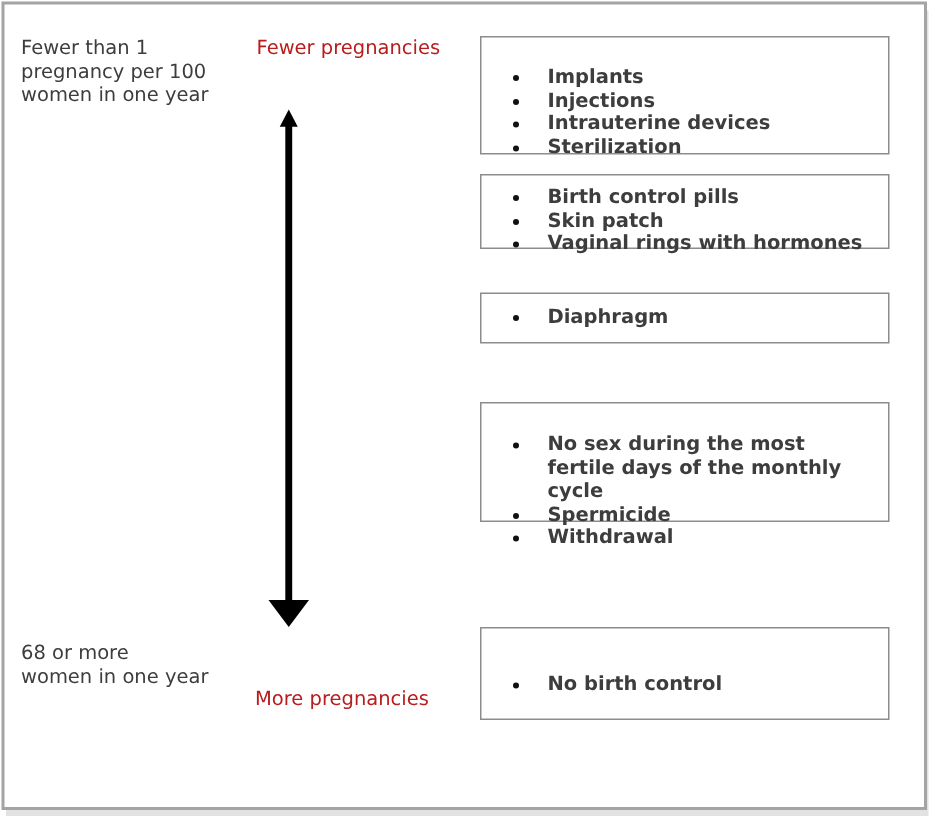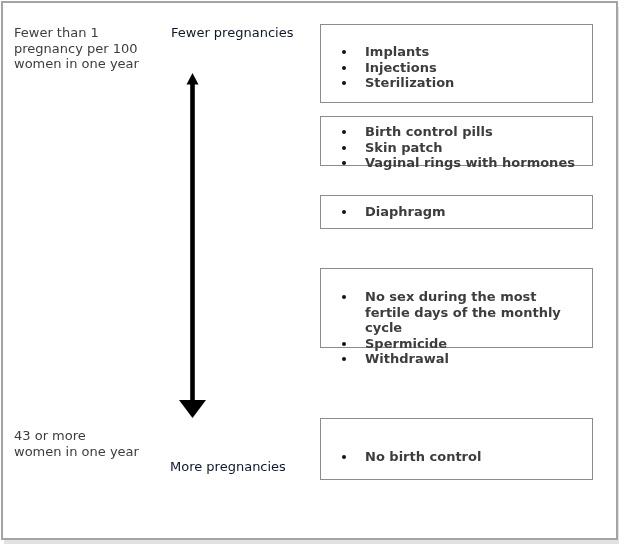--- a/index.html
+++ b/index.html
@@ -32,21 +32,21 @@
     position: absolute;
     left: 11px;
     width: 160px;
     line-height: 15.5px;
     color: #3d3d3d;
   }
   .axis-label {
     position: absolute;
     line-height: 15.5px;
     white-space: nowrap;
-    color: #0f172a;
+    color: #b91c1c;
   }
   .arrow-svg {
     position: absolute;
     left: 170px;
     top: 65px;
   }
   .method-box {
     position: absolute;
     left: 317px;
     width: 273px;
@@ -92,37 +92,38 @@
 
 <div class="canvas">
   <div class="frame">
 
     <div class="rate-label" id="rate-top">
       <div>Fewer than 1</div>
       <div>pregnancy per 100</div>
       <div>women in one year</div>
     </div>
     <div class="rate-label" id="rate-bottom">
-      <div>43 or more</div>
+      <div>68 or more</div>
       <div>women in one year</div>
     </div>
 
     <div class="axis-label" id="label-fewer">Fewer pregnancies</div>
     <div class="axis-label" id="label-more">More pregnancies</div>
 
     <svg class="arrow-svg" width="40" height="355" viewBox="0 0 40 355" aria-hidden="true">
       <polygon points="19.5,5 13.5,16.5 25.5,16.5" fill="#000000"></polygon>
       <rect x="17.2" y="15" width="4.6" height="318" fill="#000000"></rect>
       <polygon points="6,332 33,332 19.5,350" fill="#000000"></polygon>
     </svg>
 
     <div class="method-box" id="box-1">
       <ul class="method-list">
         <li><span class="bullet"></span><span>Implants</span></li>
         <li><span class="bullet"></span><span>Injections</span></li>
+        <li><span class="bullet"></span><span>Intrauterine devices</span></li>
         <li><span class="bullet"></span><span>Sterilization</span></li>
       </ul>
     </div>
 
     <div class="method-box" id="box-2">
       <ul class="method-list">
         <li><span class="bullet"></span><span>Birth control pills</span></li>
         <li><span class="bullet"></span><span>Skin patch</span></li>
         <li><span class="bullet"></span><span>Vaginal rings with hormones</span></li>
       </ul>

